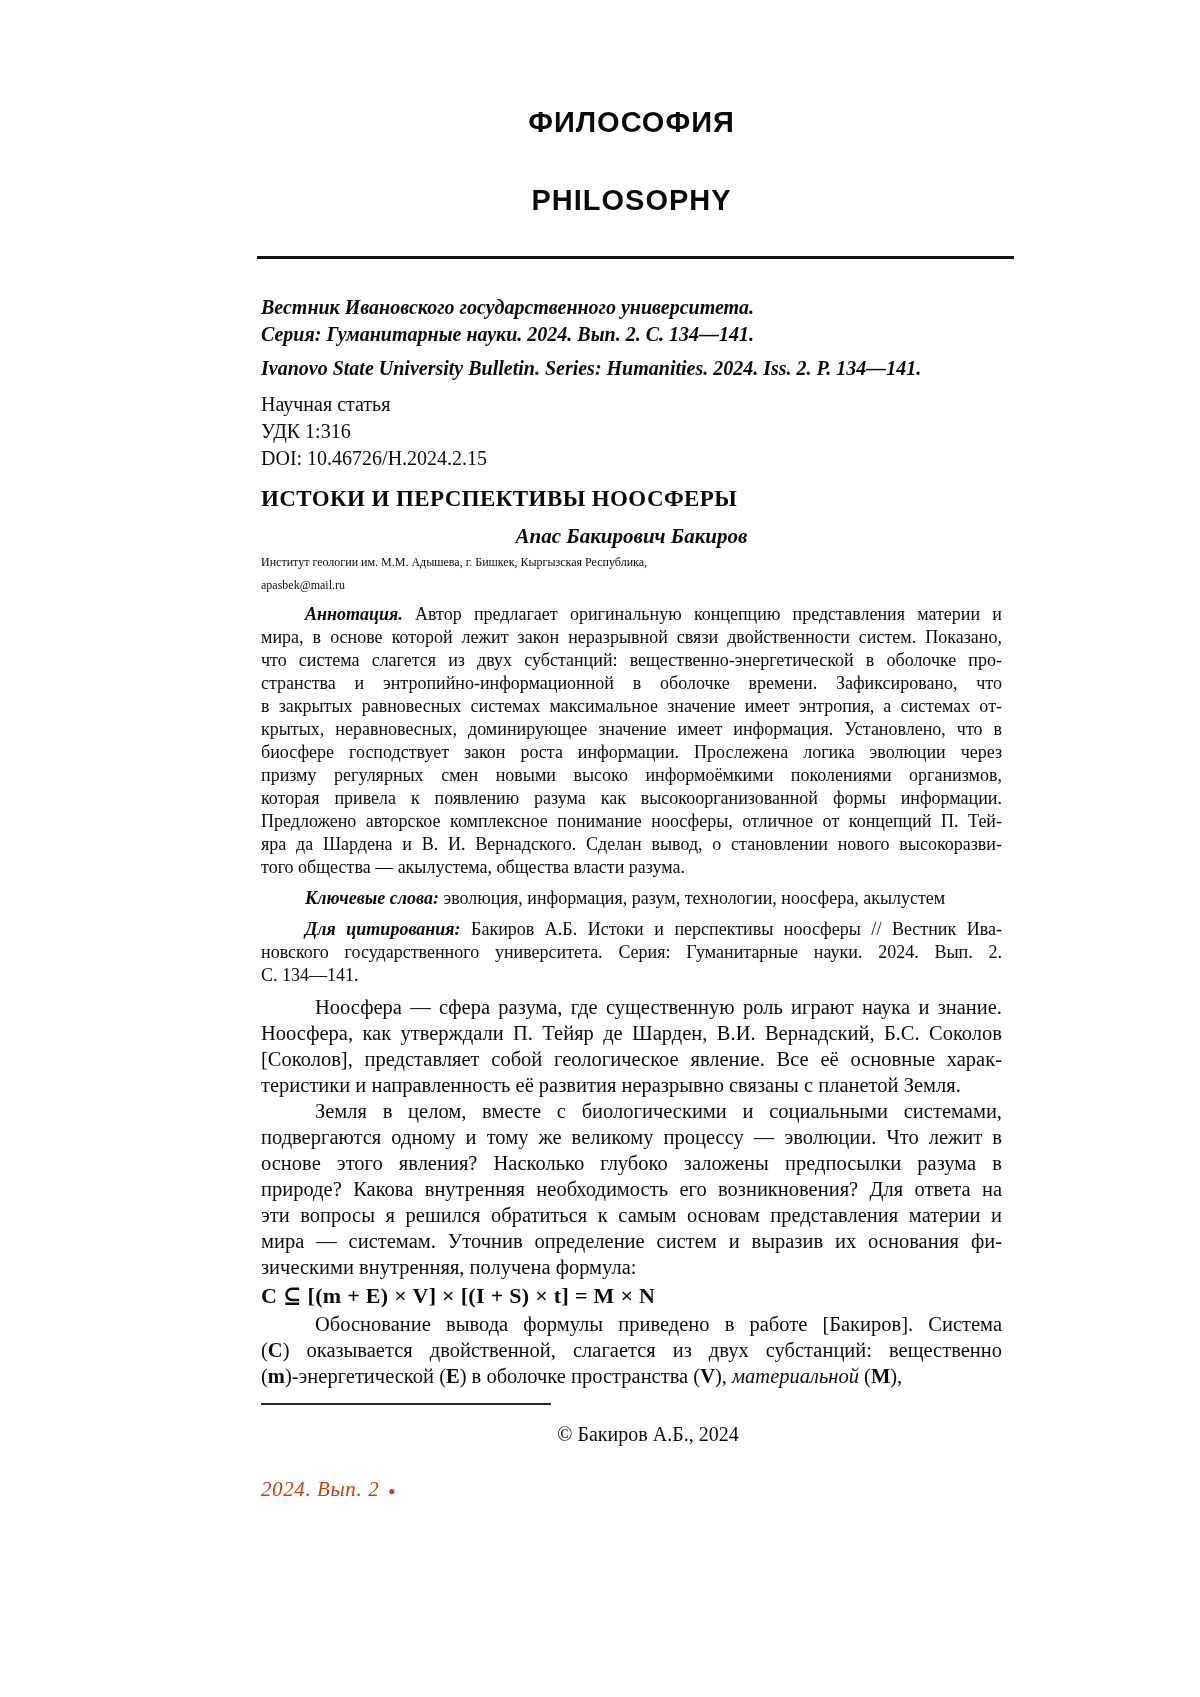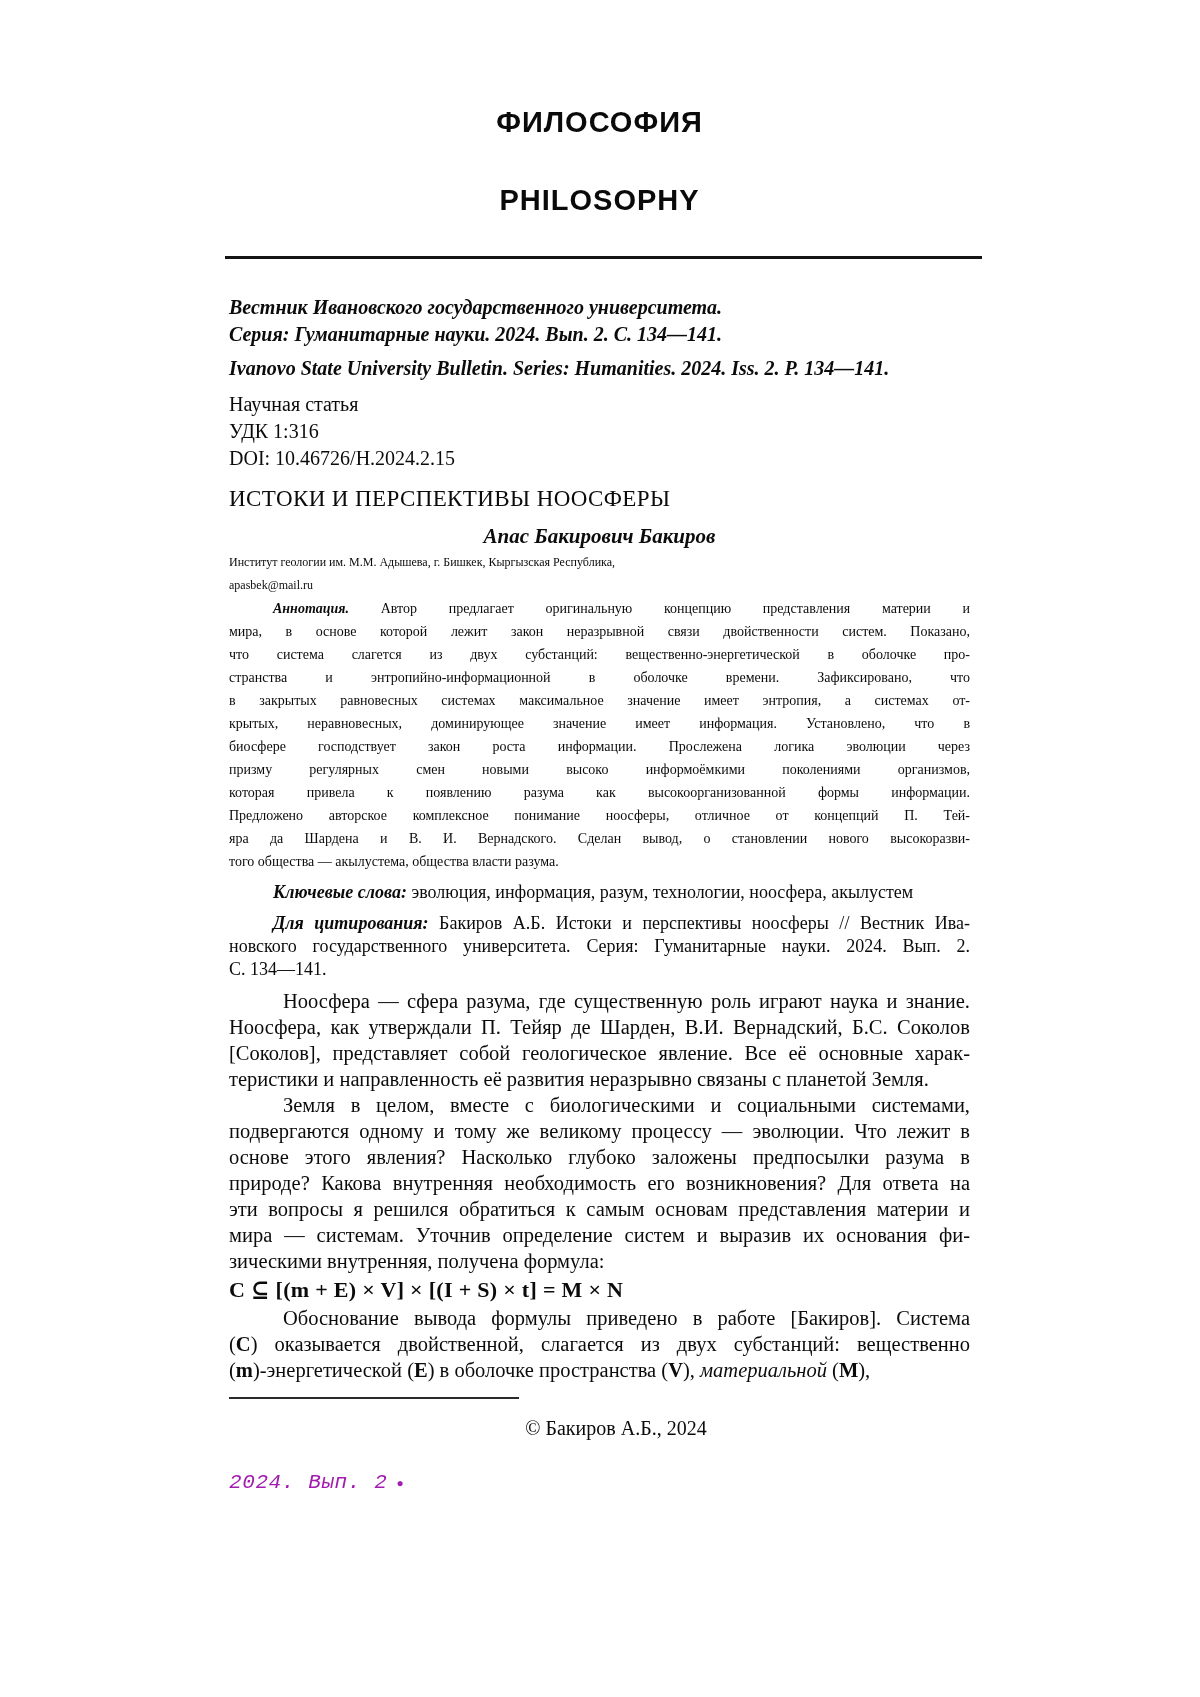--- a/index.html
+++ b/index.html
@@ -1,43 +1,44 @@
 <!DOCTYPE html>
 <html lang="ru"><head>
 <meta charset="utf-8">
 <style>
   html,body { margin:0; padding:0; background:#ffffff; }
   .page {
     position:relative; width:1080px; height:1697px; background:#ffffff;
     color:#0b0b0b; overflow:hidden;
     font-family:"Liberation Serif","DejaVu Serif",serif;
+    padding-left:32px;
   }
   .col { margin-left:229px; width:741px; }
 
   .section-head {
     text-align:center;
     font-family:"Liberation Sans","DejaVu Sans",sans-serif;
     font-weight:700; font-size:29px; line-height:32px; letter-spacing:1px;
     color:#0a0a0a;
   }
   .section-ru { padding-top:106px; }
   .section-en { margin-top:46px; }
 
   .rule { border:none; border-top:3px solid #141414; margin:40px 0 0 -4px; width:757px; }
 
   .biblio { margin-top:35px; font-weight:700; font-style:italic; font-size:20px; line-height:27px; }
   .biblio-en { margin-top:7px; }
 
   .meta { margin-top:9px; font-size:20px; line-height:27px; }
 
-  .title { margin-top:12px; font-weight:400; font-size:23px; line-height:30px; letter-spacing:0.4px; }
+  .title { margin-top:12px; font-weight:700; font-size:23px; line-height:30px; letter-spacing:0.4px; }
   .author { margin-top:9px; font-weight:700; font-style:italic; font-size:21px; line-height:26px;text-align:center; }
   .affil { margin-top:2px; font-size:12px; line-height:23px; }
 
-  .abstract { font-size:14px; line-height:23px; }
+  .abstract { margin-top:6px; font-size:18px; line-height:23px; }
   .keywords { margin-top:8px; font-size:18px; line-height:23px; text-indent:44px; }
   .citation { margin-top:8px; font-size:18px; line-height:23px; }
 
   .bodytext { font-size:20.5px; line-height:26px; }
   .bodytext.p1 { margin-top:7px; }
 
   .jline { text-align:justify; text-align-last:justify; }
   .jline.last { text-align-last:left; }
   .abstract .jline.first, .citation .jline.first { text-indent:44px; }
   .bodytext .jline.first { text-indent:54px; }
@@ -45,22 +46,22 @@
   .formula {
     margin:3px 0 2px; text-align:left; font-weight:700;
     font-size:22px; line-height:26px; letter-spacing:0.3px;
   }
 
   .footnote-rule { border:none; border-top:2px solid #2a2a2a; width:290px; margin:14px 0 0 0; }
   .copyright { margin-top:16px; padding-left:33px; font-size:20px; line-height:26px;text-align:center; }
 
   .page-footer {
     margin-top:30px;
-    font-family:Liberation Mono, monospace;
-    font-style:italic; font-size:21px; line-height:24px; letter-spacing:0.6px; color:#a21caf;
+    font-family:Liberation Serif, serif;
+    font-style:italic; font-size:21px; line-height:24px; letter-spacing:0.6px; color:#c2410c;
   }
   .footer-bullet { font-style:normal; font-size:12px; margin-left:9px; vertical-align:1px; }
 
   b, .jline b { font-weight:700; }
 </style>
 </head>
 <body>
 
 <div class="page">
   <div class="col">

